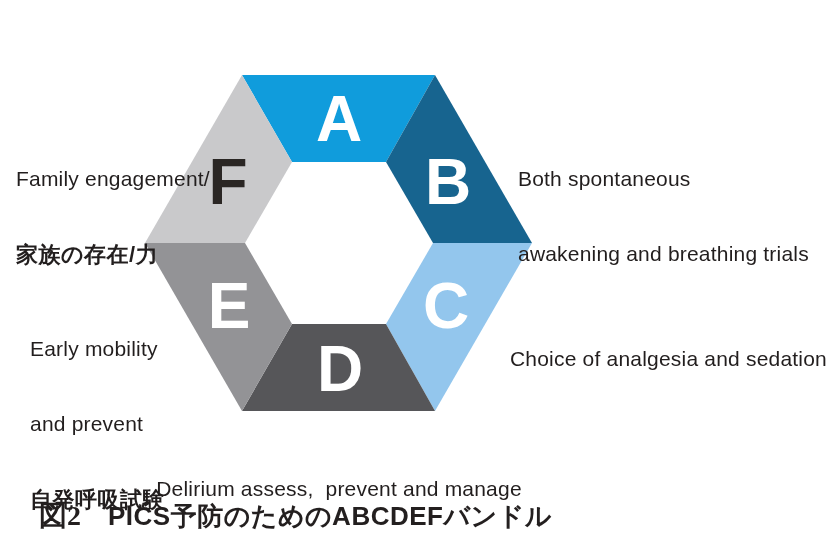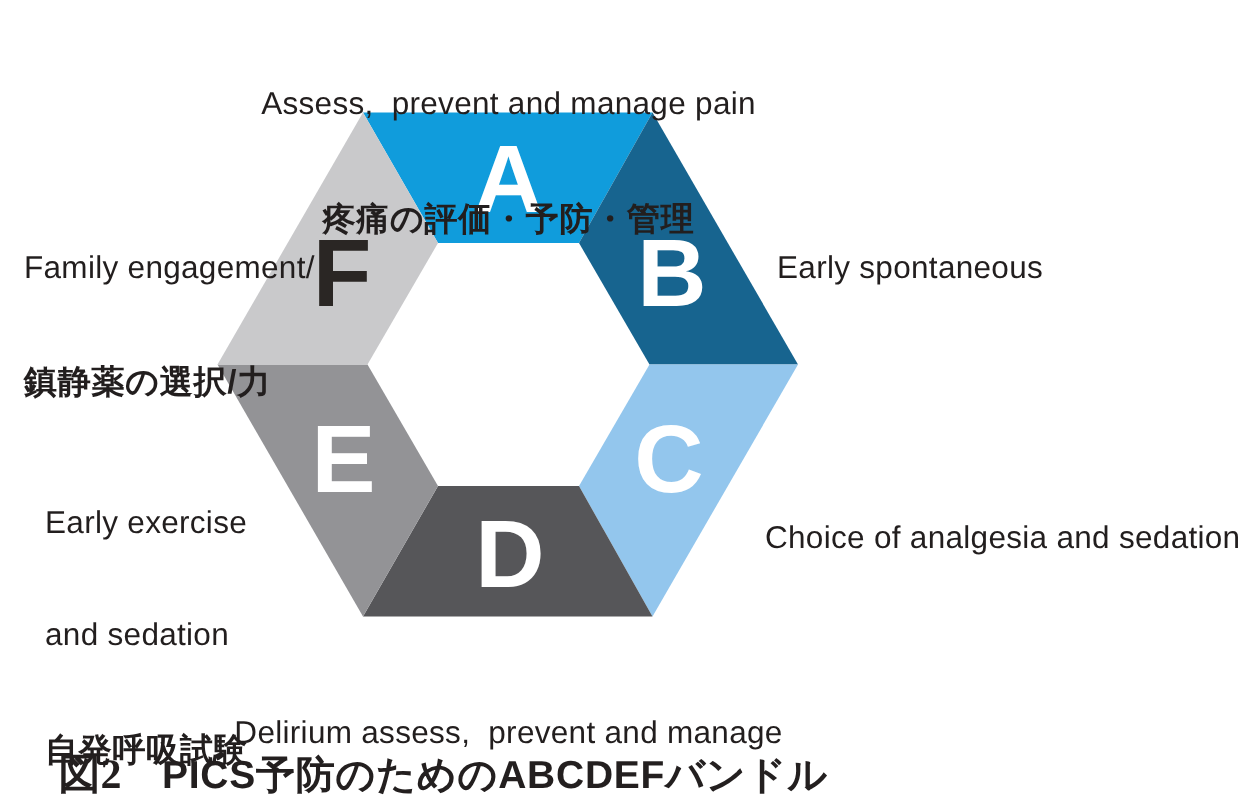--- a/index.html
+++ b/index.html
@@ -69,46 +69,43 @@
     <polygon points="145,243 242,75 292,162 245,243" fill="#c9c9cb"></polygon>
 
     <text class="seg-letter" x="339" y="141" fill="#ffffff">A</text>
     <text class="seg-letter" x="448" y="204" fill="#ffffff">B</text>
     <text class="seg-letter" x="446" y="328" fill="#ffffff">C</text>
     <text class="seg-letter" x="340" y="391" fill="#ffffff">D</text>
     <text class="seg-letter" x="229" y="328" fill="#ffffff">E</text>
     <text class="seg-letter" x="228" y="204" fill="#2a2624">F</text>
   </svg>
 
-  <div class="label centered" style="left:109px; top:7px; width:460px;">
-    <span class="en">Assess,  prevent and manage pain</span>
-    <span class="ja">疼痛の評価・予防・管理</span>
-  </div>
 
   <div class="label" style="left:518px; top:116px; width:320px;">
-    <span class="en">Early spontaneous</span>
+    <span class="en">Both spontaneous</span>
+    <span class="en">awakening and breathing trials</span>
   </div>
 
   <div class="label" style="left:510px; top:296px; width:330px;">
     <span class="en">Choice of analgesia and sedation</span>
   </div>
 
   <div class="label centered" style="left:109px; top:426px; width:460px;">
     <span class="en">Delirium assess,  prevent and manage</span>
     
   </div>
 
   <div class="label" style="left:30px; top:286px; width:220px;">
-    <span class="en">Early exercise</span>
-    <span class="en">and sedation</span>
+    <span class="en">Early mobility</span>
+    <span class="en">and prevent</span>
     <span class="ja">自発呼吸試験</span>
   </div>
 
   <div class="label" style="left:16px; top:116px; width:220px;">
     <span class="en">Family engagement/</span>
-    <span class="ja">鎮静薬の選択/力</span>
+    <span class="ja">家族の存在/力</span>
   </div>
 
   <div class="caption">
     <span class="num">図2</span><span class="ttl">PICS予防のためのABCDEFバンドル</span>
   </div>
 
 </div>
 
 </body></html>

